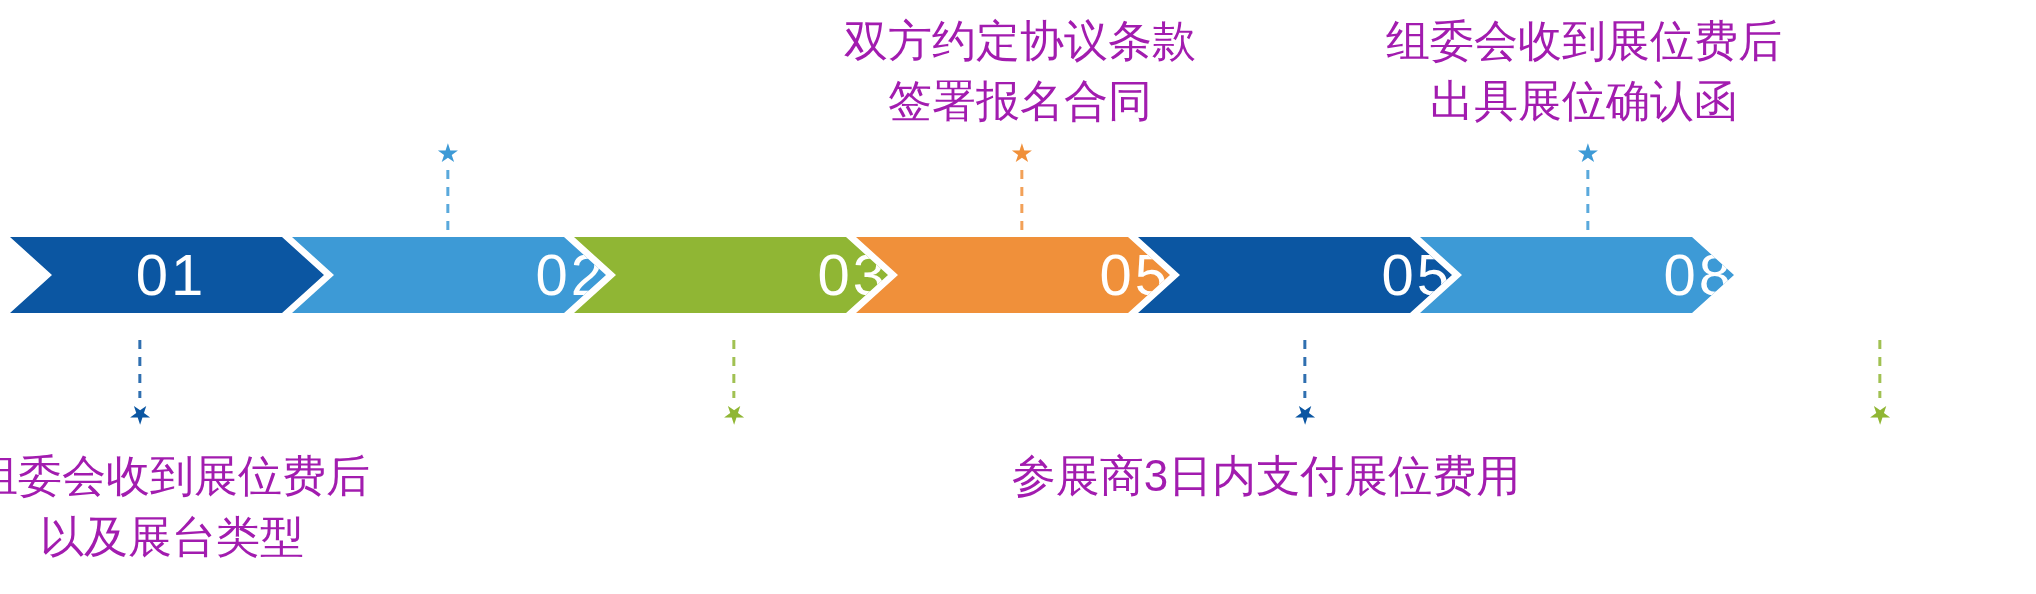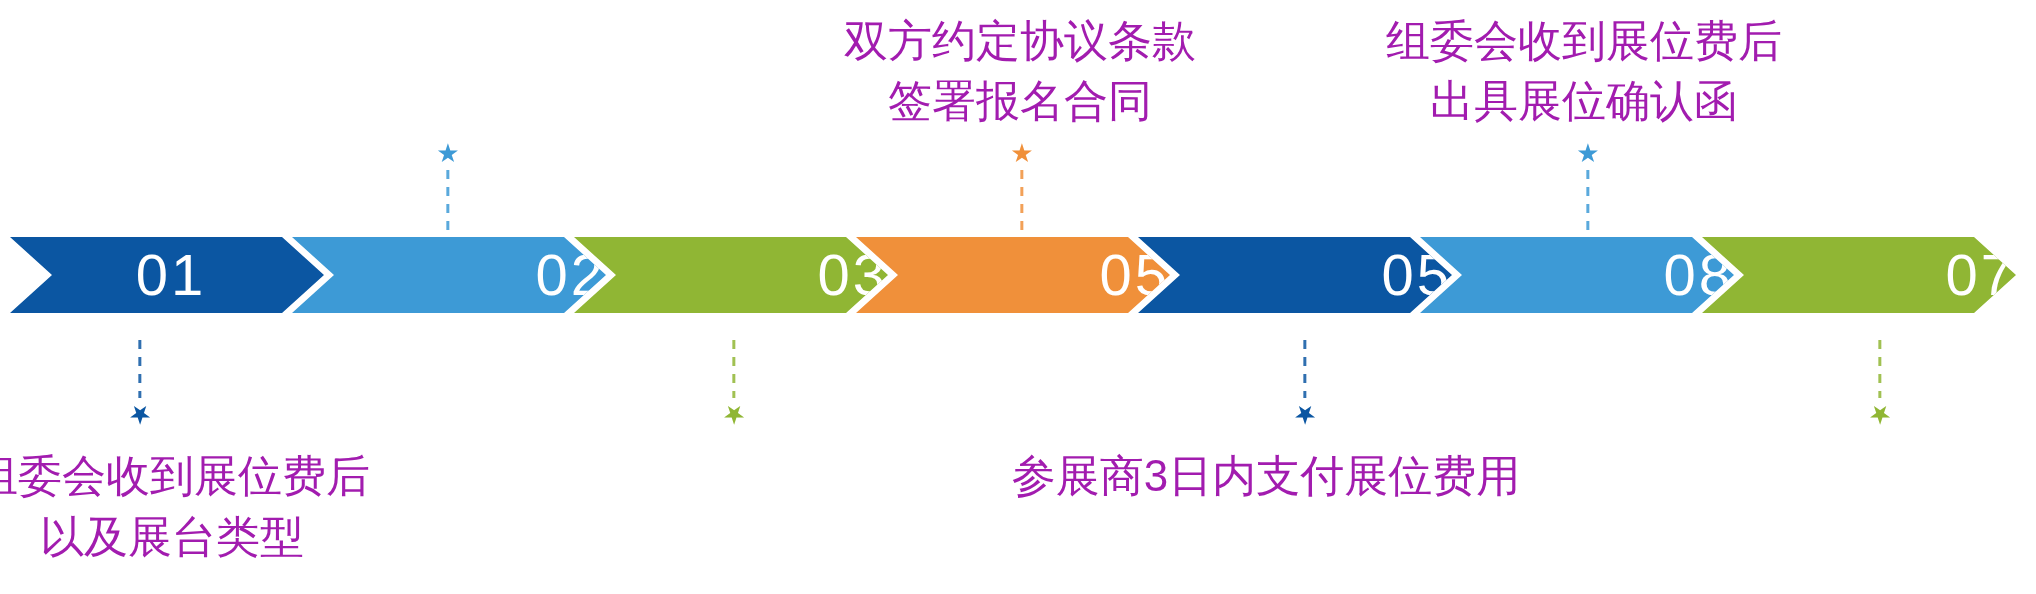--- a/index.html
+++ b/index.html
@@ -86,23 +86,20 @@
     </div>
     <div class="chevron" style="--c: #f0903a;">
       <span class="step-num">05</span>
     </div>
     <div class="chevron" style="--c: #0b56a2;">
       <span class="step-num">05</span>
     </div>
     <div class="chevron" style="--c: #3d9ad6;">
       <span class="step-num">08</span>
     </div>
-    <div class="chevron" style="--c: #90b634;">
-      <span class="step-num">07</span>
-    </div>
   </div>
 
   <div class="connector below" style="left: 140px; --c: #0b56a2;">
     <span class="dash"></span>
     <span class="star">★</span>
   </div>
   <div class="connector above" style="left: 448px; --c: #3d9ad6;">
     <span class="star">★</span>
     <span class="dash"></span>
   </div>

